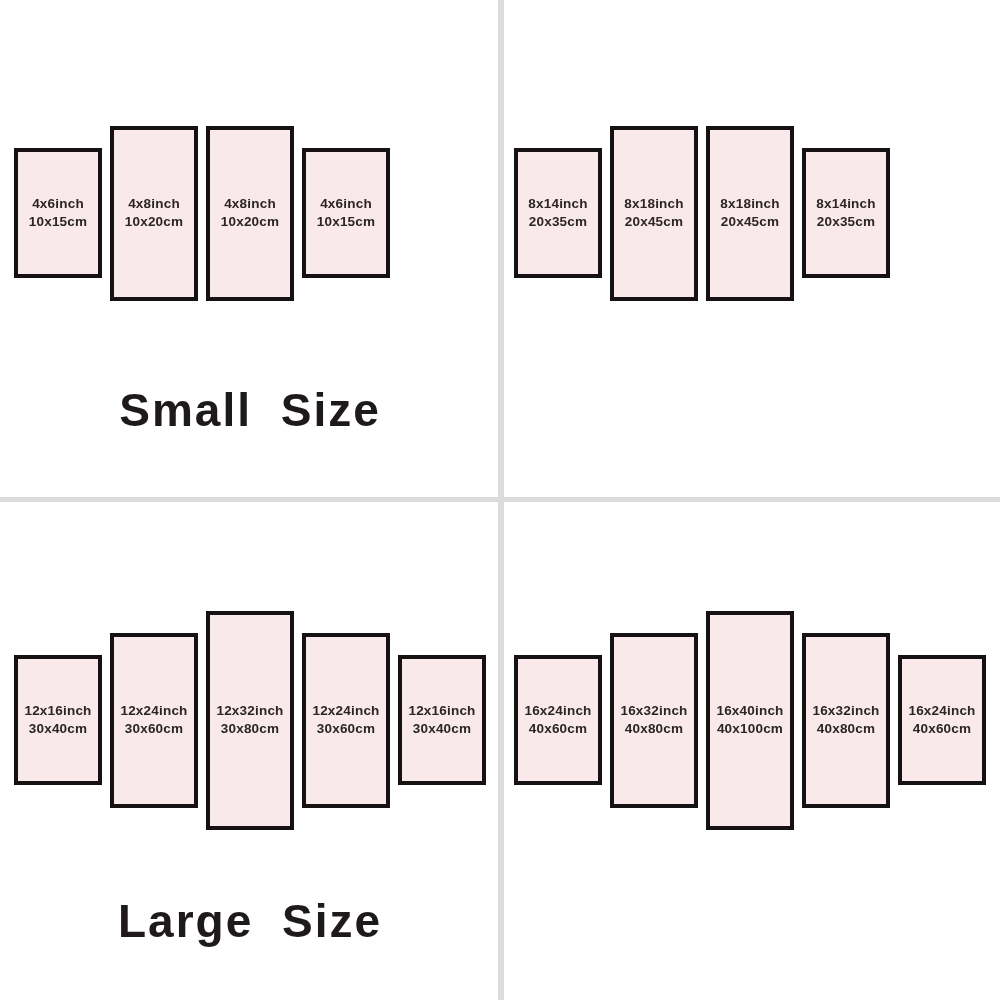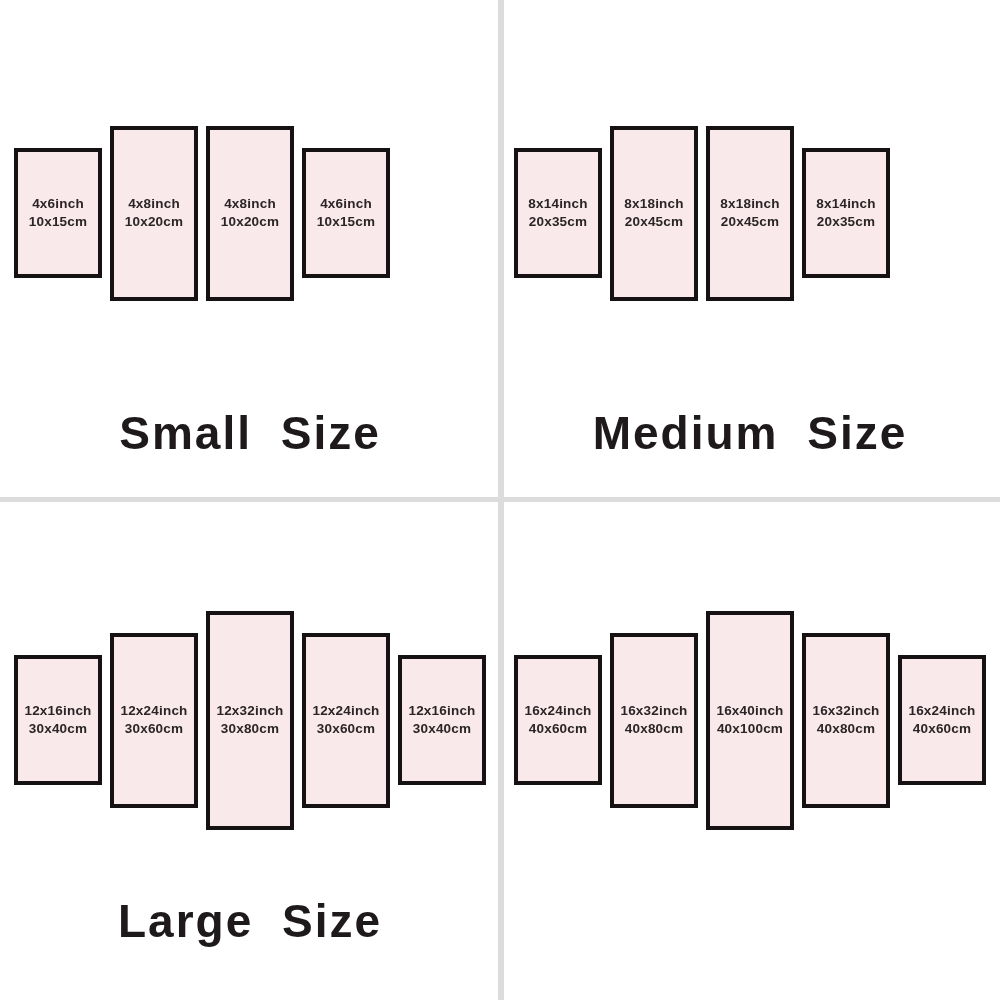--- a/index.html
+++ b/index.html
@@ -75,21 +75,21 @@
     color: #2b2527;
     letter-spacing: 0.2px;
     white-space: nowrap;
     text-align: center;
   }
 
   .qtitle {
     position: absolute;
     left: 0;
     width: 500px;
-    top: 408px;
+    top: 385px;
     text-align: center;
     font-size: 46px;
     line-height: 50px;
     font-weight: 700;
     color: #1e191a;
     letter-spacing: 2px;
     word-spacing: 14px;
     white-space: nowrap;
   }
   .bottom .qtitle { top: 396px; }
@@ -136,21 +136,20 @@
       </div>
       <div class="panel p-mid">
         <div class="ln">8x18inch</div>
         <div class="ln">20x45cm</div>
       </div>
       <div class="panel p-side">
         <div class="ln">8x14inch</div>
         <div class="ln">20x35cm</div>
       </div>
     </div>
-    <div class="qtitle">Medium Size</div>
   </div>
 
   <div class="quadrant bottom" id="q-large">
     <div class="panels">
       <div class="panel p-side">
         <div class="ln">12x16inch</div>
         <div class="ln">30x40cm</div>
       </div>
       <div class="panel p-mid">
         <div class="ln">12x24inch</div>

